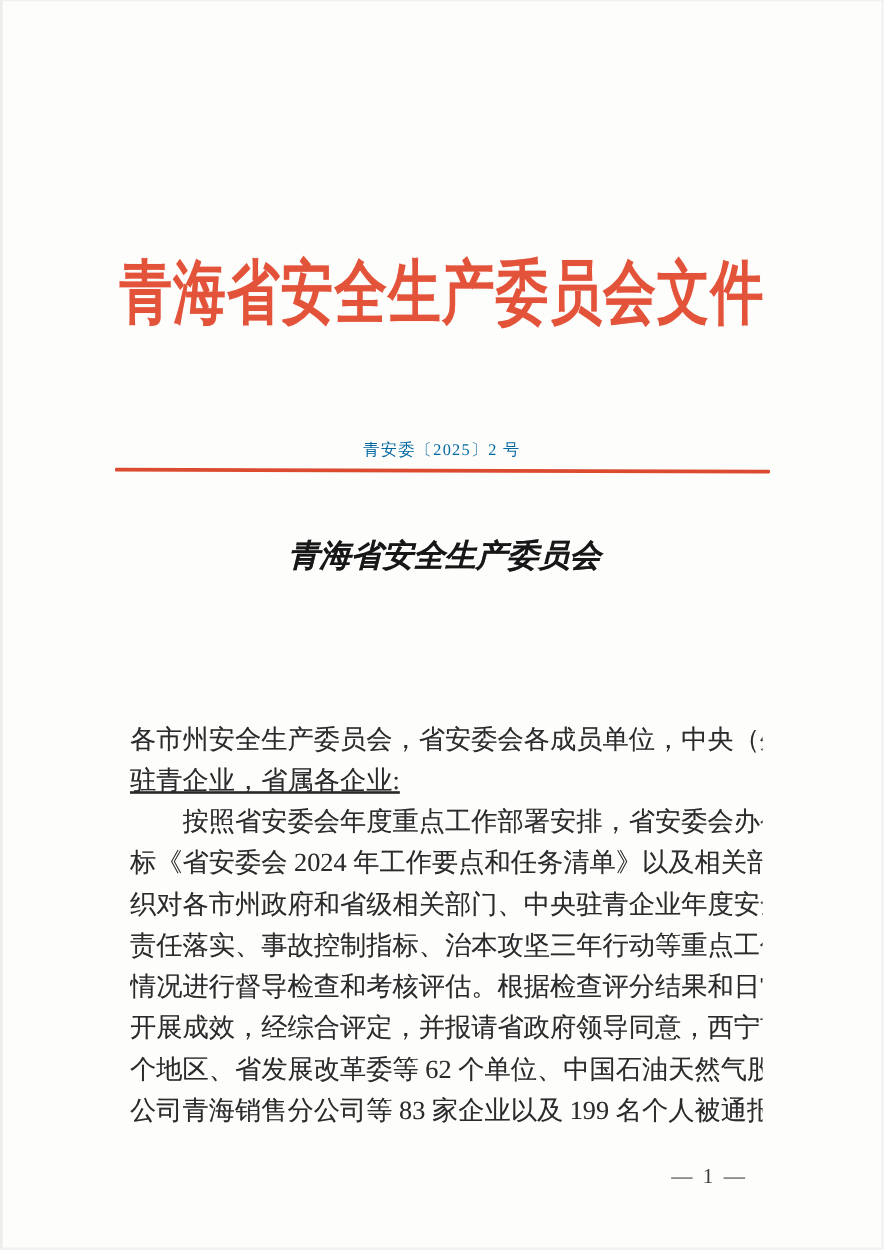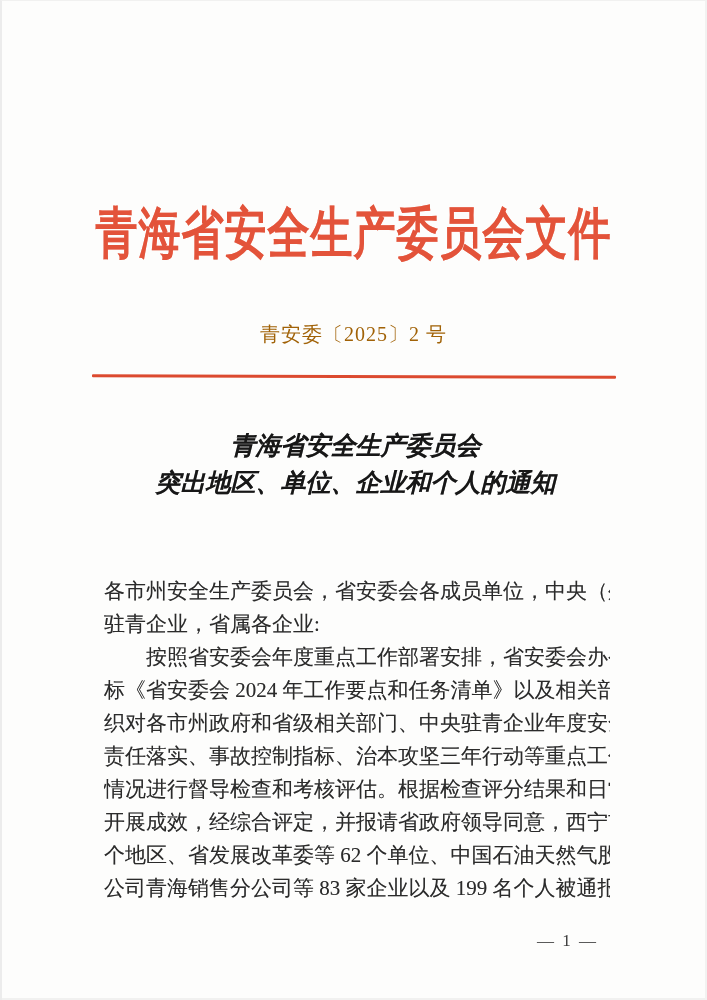--- a/index.html
+++ b/index.html
@@ -40,26 +40,26 @@
     letter-spacing: 1px;
     color: #e3533a;
     transform: scaleY(1.32);
     transform-origin: center top;
     white-space: nowrap;
     text-shadow: 0 0 0.5px rgba(227, 83, 58, 0.55);
   }
 
   .doc-number {
     position: absolute;
-    top: 320px;
+    top: 350px;
     left: 0;
     width: 100%;
     text-align: center;
-    font-size: 20px;
-    color: #a16207;
+    font-size: 13px;
+    color: #0369a1;
     letter-spacing: 1px;
   }
 
   .red-line {
     position: absolute;
     top: 374px;
     left: 90px;
     width: 524px;
     height: 3px;
     background: #dc4a2f;
@@ -94,20 +94,21 @@
     height: 33px;
     line-height: 33px;
     text-align: justify;
     text-align-last: justify;
     text-justify: inter-character;
     white-space: nowrap;
     overflow: hidden;
   }
   .body-line.short {
     text-align-last: left;
+    text-decoration: underline;
   }
   .body-line.indent {
     text-indent: 42px;
   }
 
   .page-number {
     position: absolute;
     top: 930px;
     right: 107px;
     font-size: 17px;
@@ -121,21 +122,20 @@
 <div class="sheet">
 
   <div class="banner">青海省安全生产委员会文件</div>
 
   <div class="doc-number">青安委〔2025〕2 号</div>
 
   <div class="red-line"></div>
 
   <div class="doc-title">
     <div>青海省安全生产委员会</div>
-    <div>突出地区、单位、企业和个人的通知</div>
   </div>
 
   <div class="body-block">
     <div class="body-line">各市州安全生产委员会，省安委会各成员单位，中央（外省）</div>
     <div class="body-line short">驻青企业，省属各企业:</div>
     <div class="body-line indent">按照省安委会年度重点工作部署安排，省安委会办公室对</div>
     <div class="body-line">标《省安委会 2024 年工作要点和任务清单》以及相关部署，组</div>
     <div class="body-line">织对各市州政府和省级相关部门、中央驻青企业年度安全生产</div>
     <div class="body-line">责任落实、事故控制指标、治本攻坚三年行动等重点工作完成</div>
     <div class="body-line">情况进行督导检查和考核评估。根据检查评分结果和日常工作</div>

